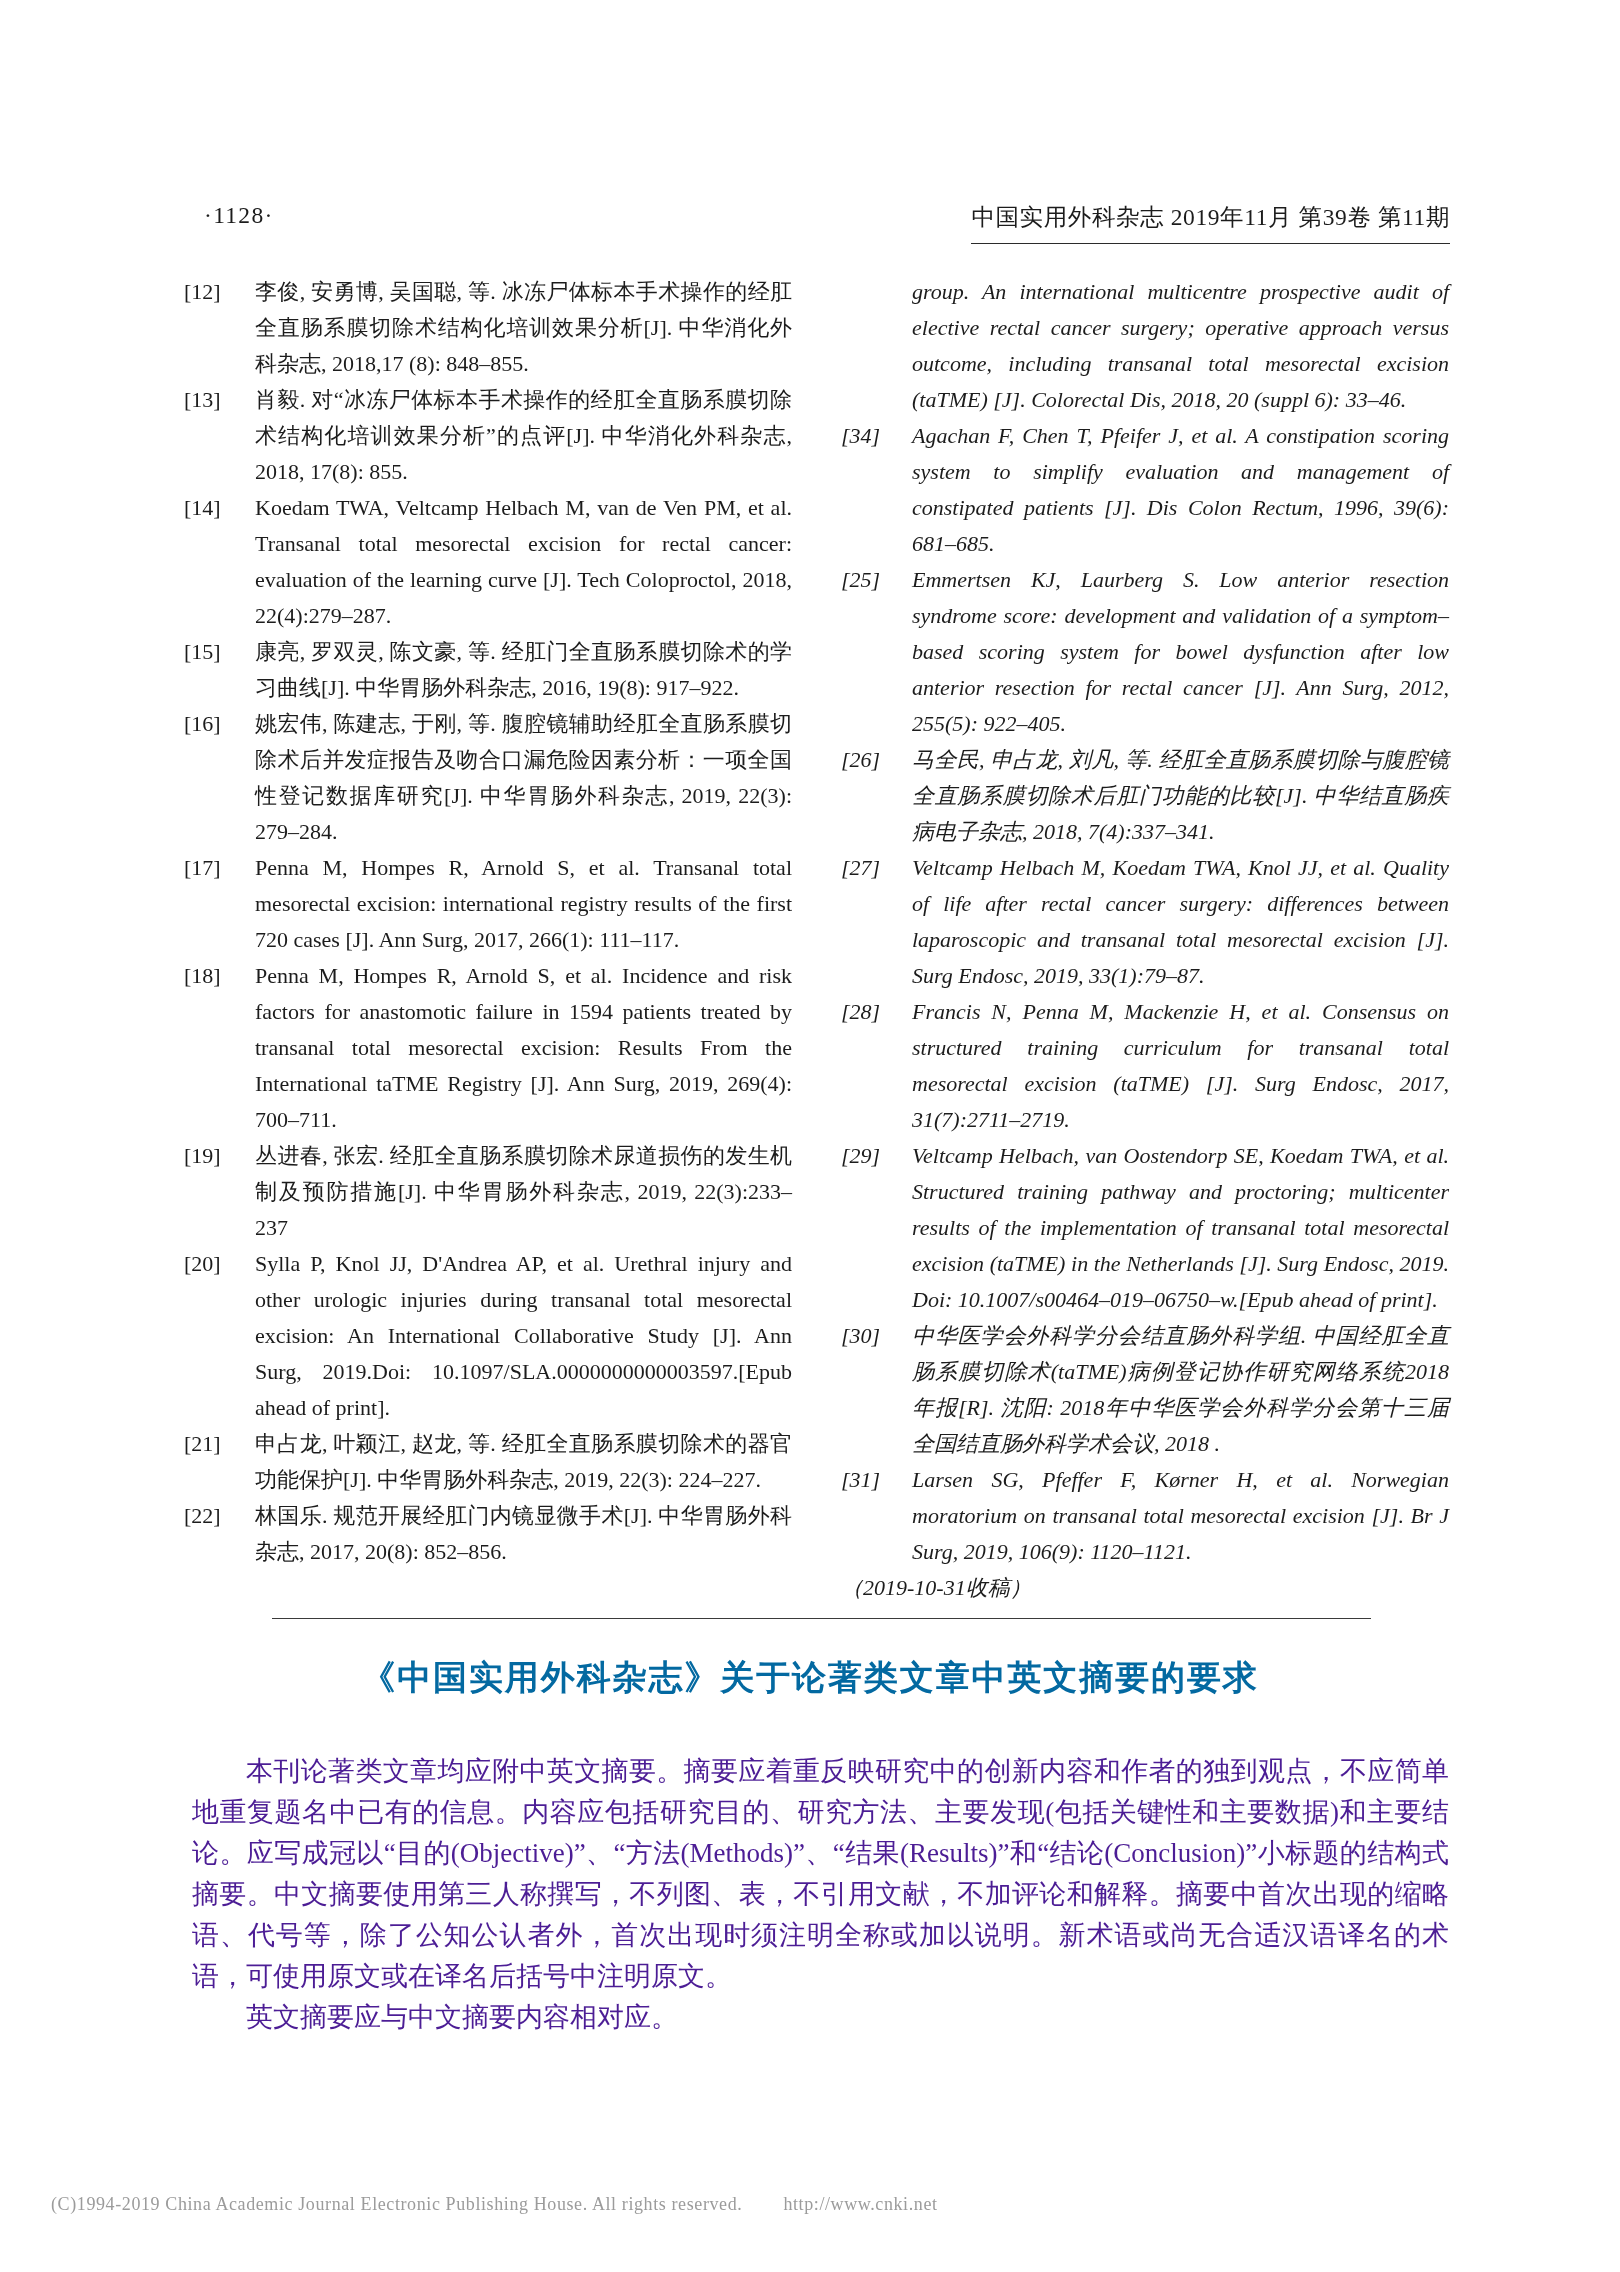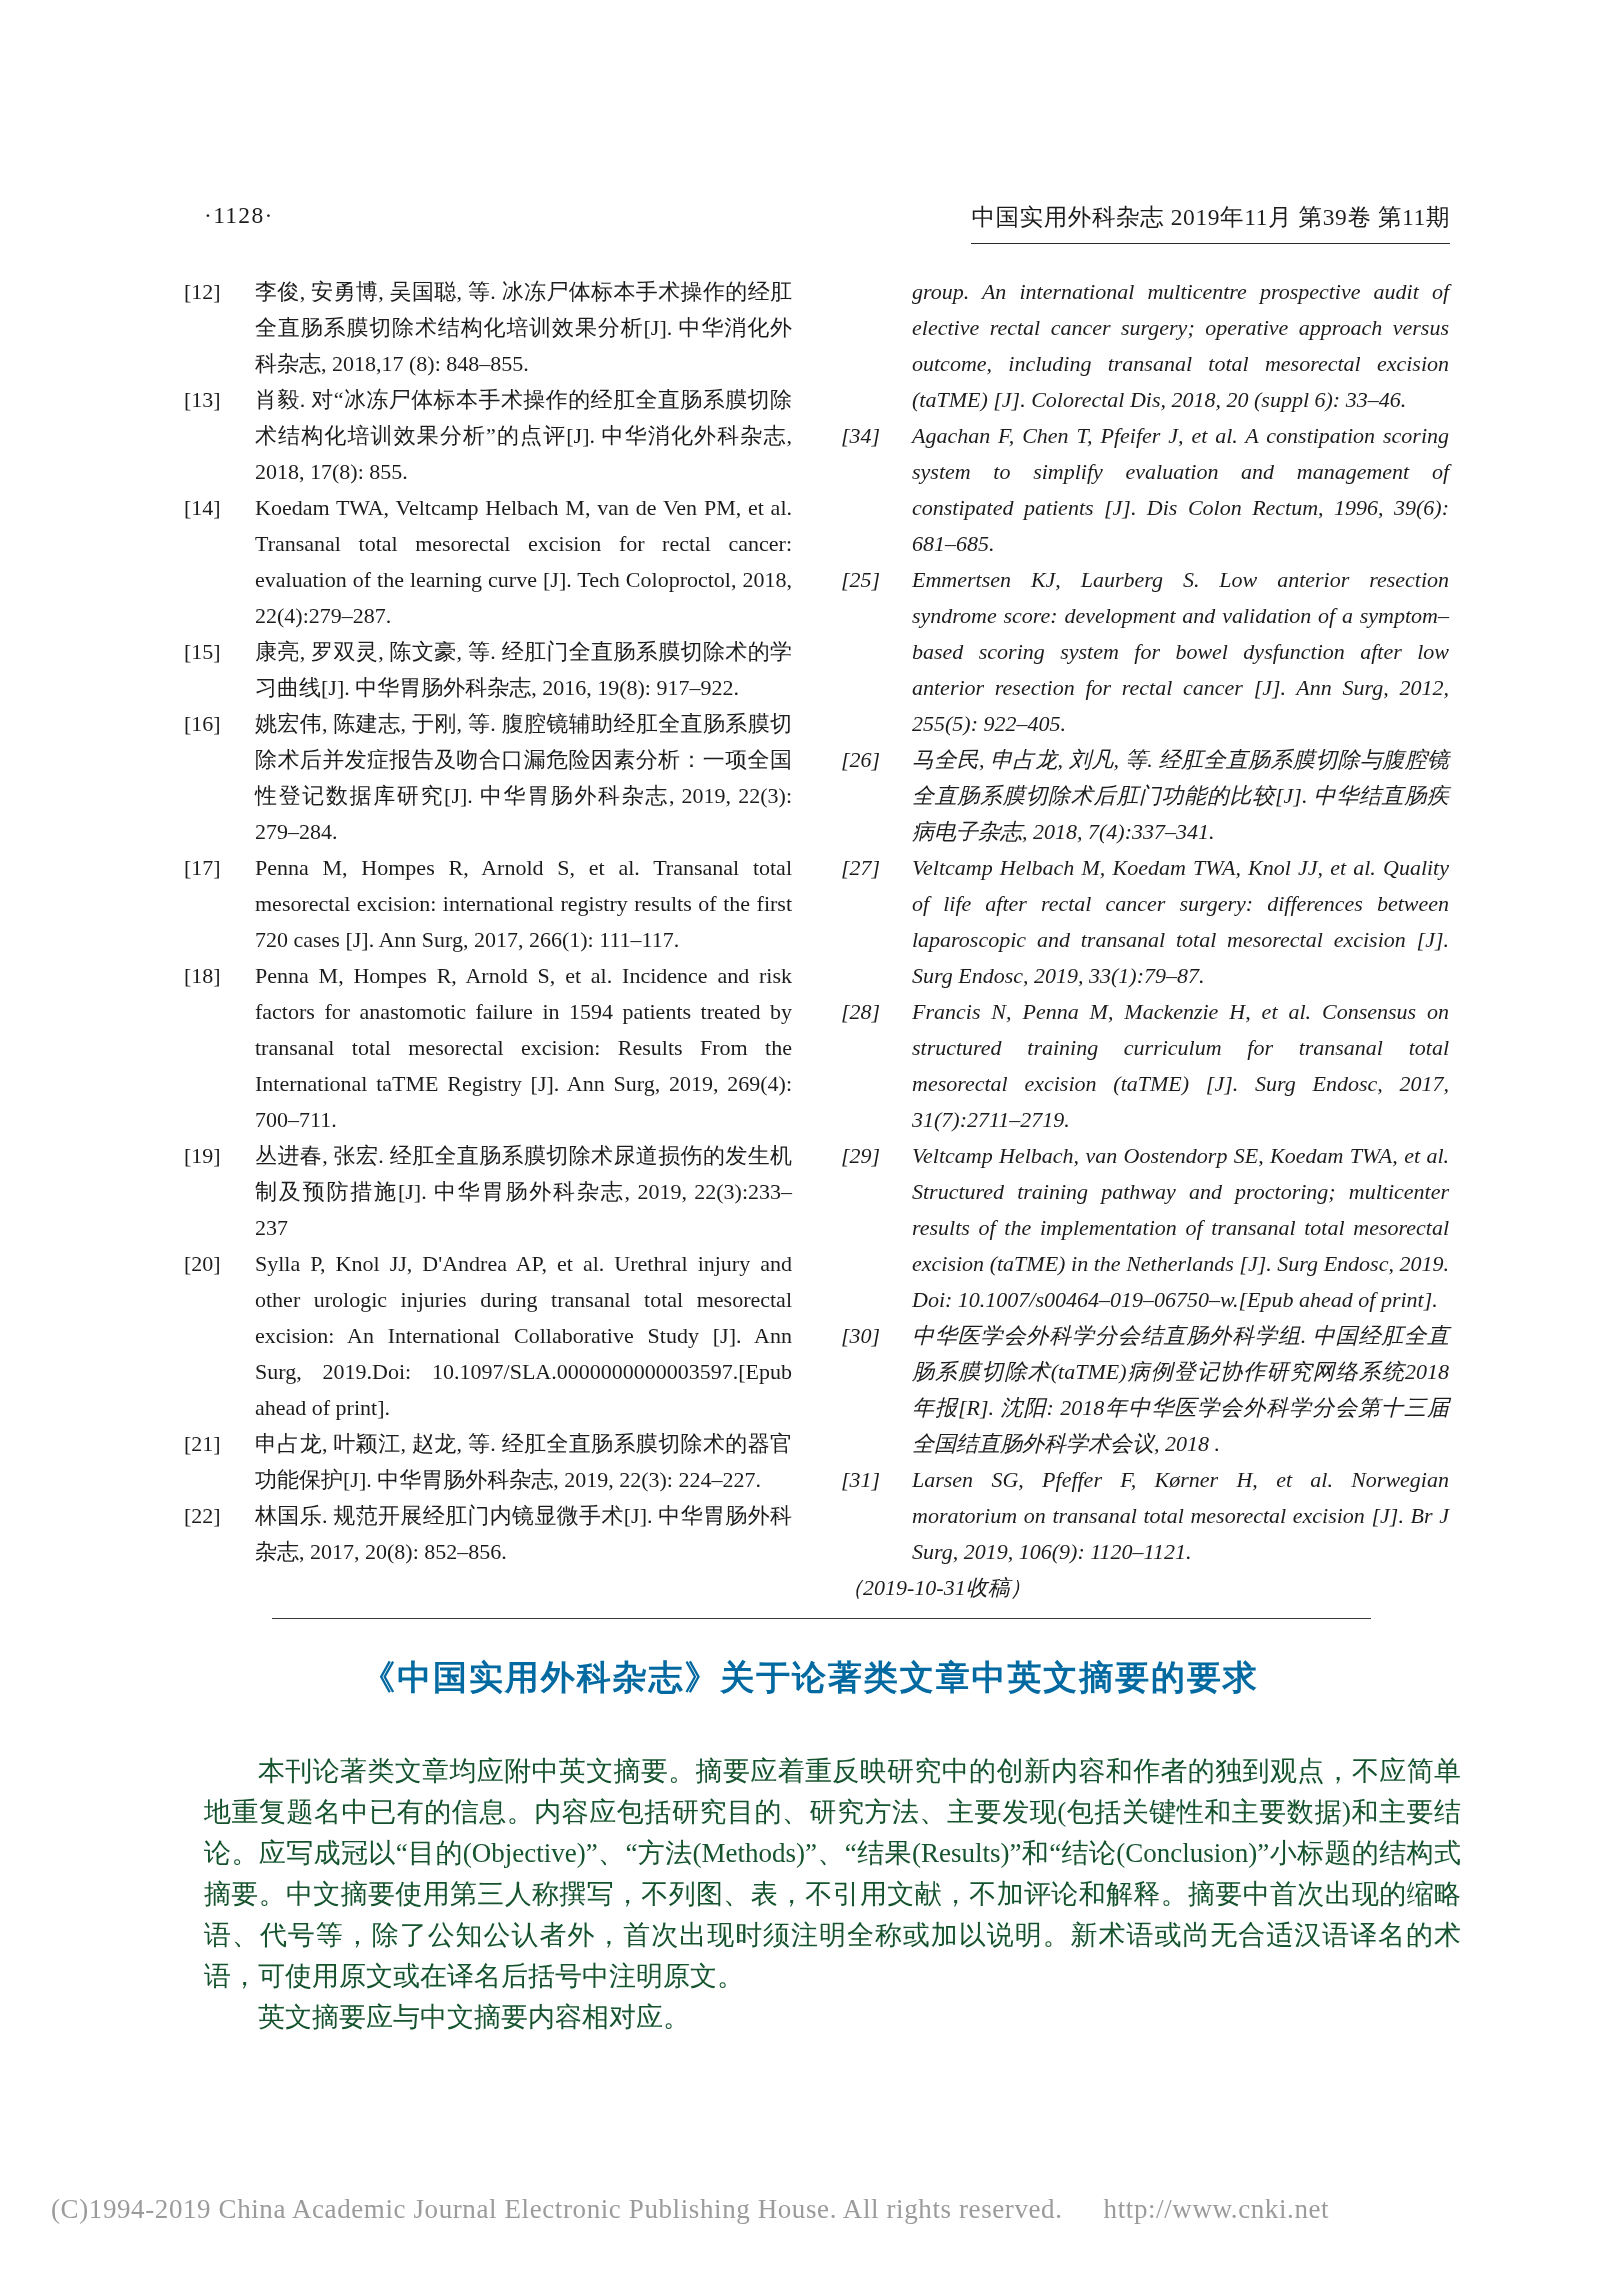--- a/index.html
+++ b/index.html
@@ -24,29 +24,29 @@
   .cont{text-align:justify;text-justify:inter-character;padding-left:71px;}
   .received{ text-align:left;padding-right:6.3px;margin-top:0;}
   
   .divider{position:absolute;left:272px;top:1618px;width:1099px;border-top:1.9px solid #3a3a3a;}
   .notice-title{
     position:absolute;left:0;top:1655px;width:1620px;text-align:center;
     font-family:"Liberation Sans","DejaVu Sans",sans-serif;
     font-weight:bold;font-size:34px;letter-spacing:1.9px;color:#0369a1;
   }
   .notice-body{
-    position:absolute;left:204px;top:1751px;width:1257px;
+    position:absolute;left:192px;top:1751px;width:1257px;
     font-size:27px;line-height:41px;text-align:justify;text-justify:inter-character;
-    color:#14532d;
+    color:#4c1d95;
   }
   .notice-body p{margin:0;text-indent:2em;}
   
   .footer{
     position:absolute;left:51px;top:2194px;width:1524px;
-    font-size:27px;color:#9b9b9b;letter-spacing:0.6px;white-space:nowrap;
+    font-size:18px;color:#9b9b9b;letter-spacing:0.6px;white-space:nowrap;
   }
   .footer .url{margin-left:41px;}
 </style>
 </head>
 <body>
 
 <div class="page-num">·1128·</div>
 <div class="journal-info">中国实用外科杂志 2019年11月 第39卷 第11期</div>
 
 <div class="ref-col left">

